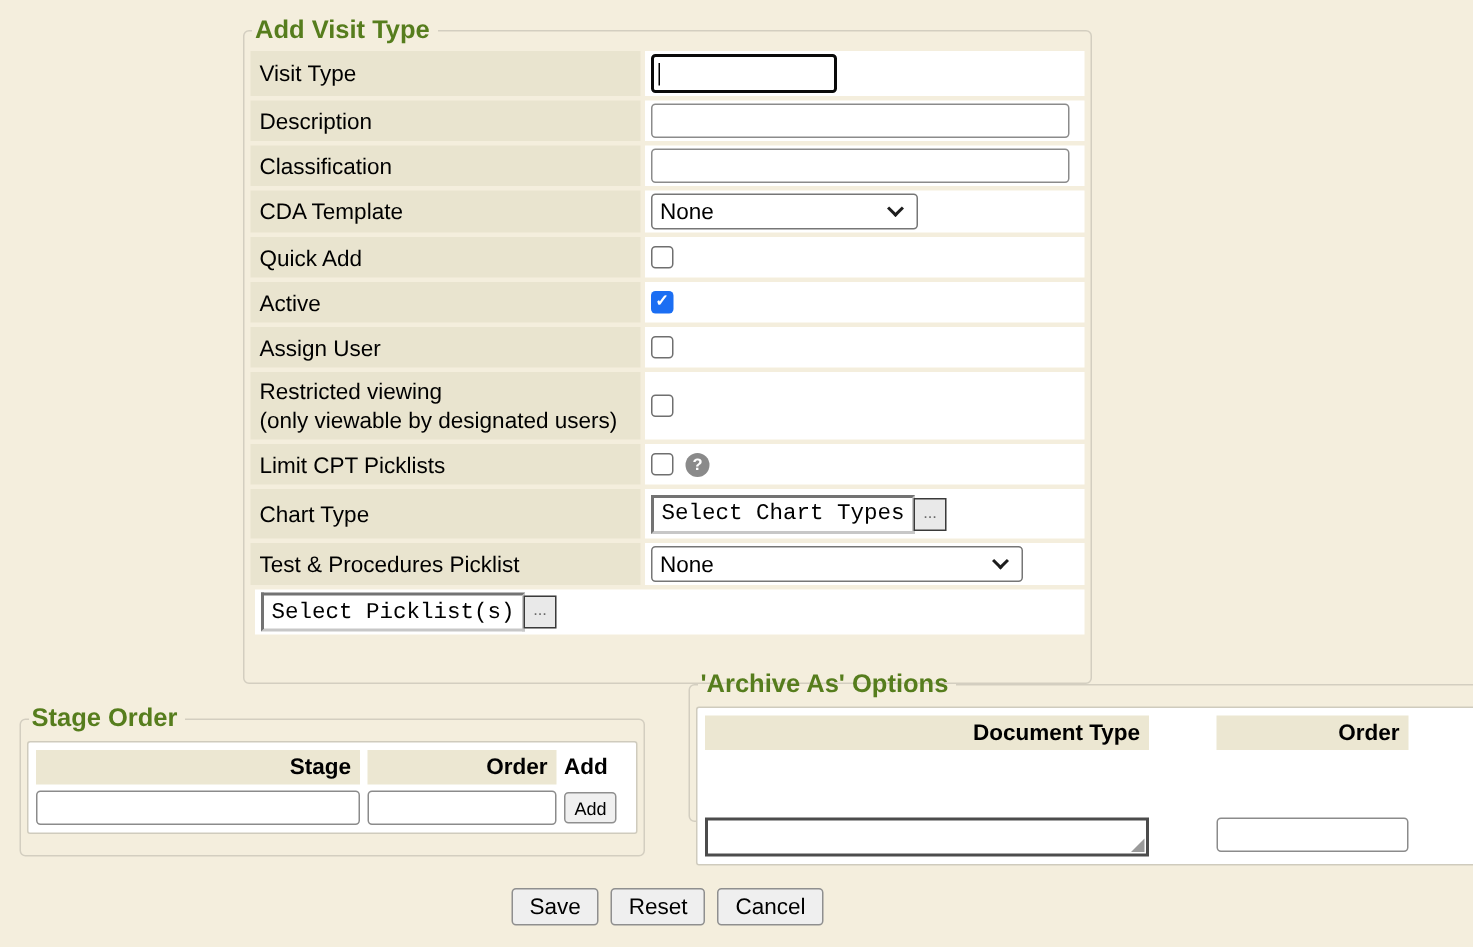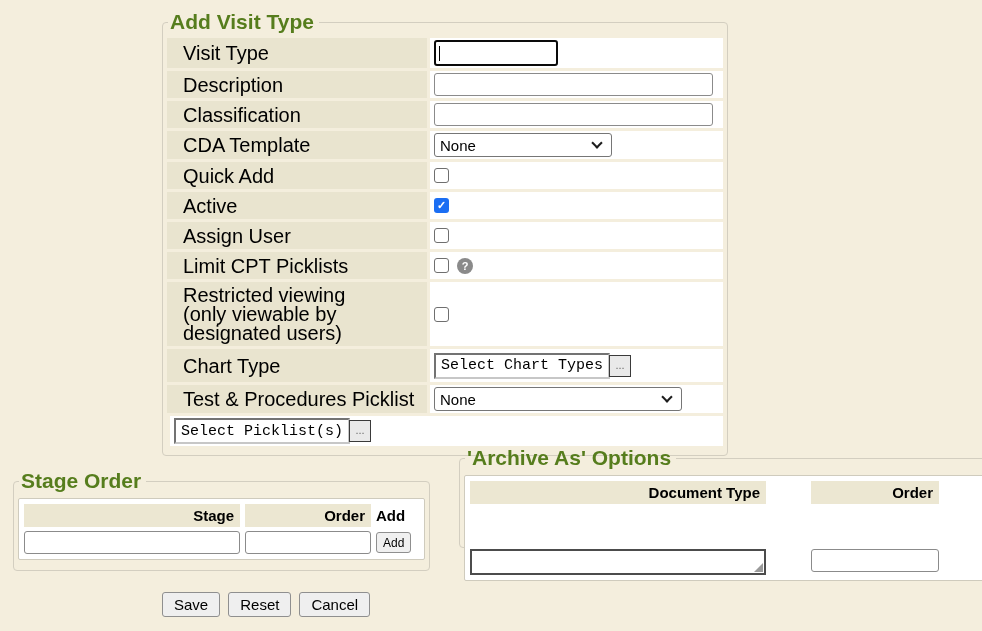--- a/index.html
+++ b/index.html
@@ -16,34 +16,34 @@
   fieldset {
     position:absolute;
     border:1px solid #d3cec0;
     border-radius:4px;
     background:transparent;
     padding:2px 4px 4px 4px;
   }
   legend {
     color:#567d1d;
     font-weight:bold;
-    font-size:21px;
+    font-size:17px;
     padding:0 5px 0 2px;
     margin-left:1px;
   }
 
   
   #f-main { left:162px; top:10px; width:566px; height:446px; }
   .rows { margin-top:2px; }
   .row { display:flex; margin-bottom:3px; }
   .label-cell {
     width:260px; min-width:260px;
     background:#e9e4cf;
-    padding:4px 6px 3px 16px;
-    font-size:20px;
+    padding:4px 6px 3px 6px;
+    font-size:15px;
     line-height:19px;
     display:flex; flex-direction:column; justify-content:center;
   }
   .value-cell {
     flex:1;
     background:#ffffff;
     margin-left:3px;
     padding:2px 4px;
     display:flex; align-items:center;
   }
@@ -186,21 +186,21 @@
     width:0; height:0;
     border-style:solid;
     border-width:0 0 9px 9px;
     border-color:transparent transparent #9a9a9a transparent;
   }
 
   
   .actions {
     position:absolute;
     left:162px; top:592px; width:566px;
-    display:flex; justify-content:flex-start; gap:8px;
+    display:flex; justify-content:center; gap:8px;
   }
   .btn {
     font-family:"Liberation Sans",sans-serif;
     font-size:15px;
     background:#efefef;
     border:1px solid #8f8f8f;
     border-radius:3px;
     padding:2px 11px;
     height:25px;
     cursor:pointer;
@@ -265,35 +265,35 @@
       </div>
 
       <div class="row row-std">
         <div class="label-cell">Assign User</div>
         <div class="value-cell">
           <span class="cb"></span>
         </div>
       </div>
 
 
-      <div class="row row-std">
-        <div class="label-cell">Limit CPT Picklists</div>
-        <div class="value-cell">
-          <span class="cb"></span>
-          <span class="help-icon">?</span>
-        </div>
-      </div>
-
       <div class="row">
         <div class="label-cell">
           <span>Restricted viewing</span>
           <span>(only viewable by designated users)</span>
         </div>
         <div class="value-cell">
           <span class="cb"></span>
+        </div>
+      </div>
+
+      <div class="row row-std">
+        <div class="label-cell">Limit CPT Picklists</div>
+        <div class="value-cell">
+          <span class="cb"></span>
+          <span class="help-icon">?</span>
         </div>
       </div>
 
       <div class="row">
         <div class="label-cell" style="min-height:33px">Chart Type</div>
         <div class="value-cell">
           <span class="picker">Select Chart Types</span>
           <span class="dots-btn">...</span>
         </div>
       </div>

